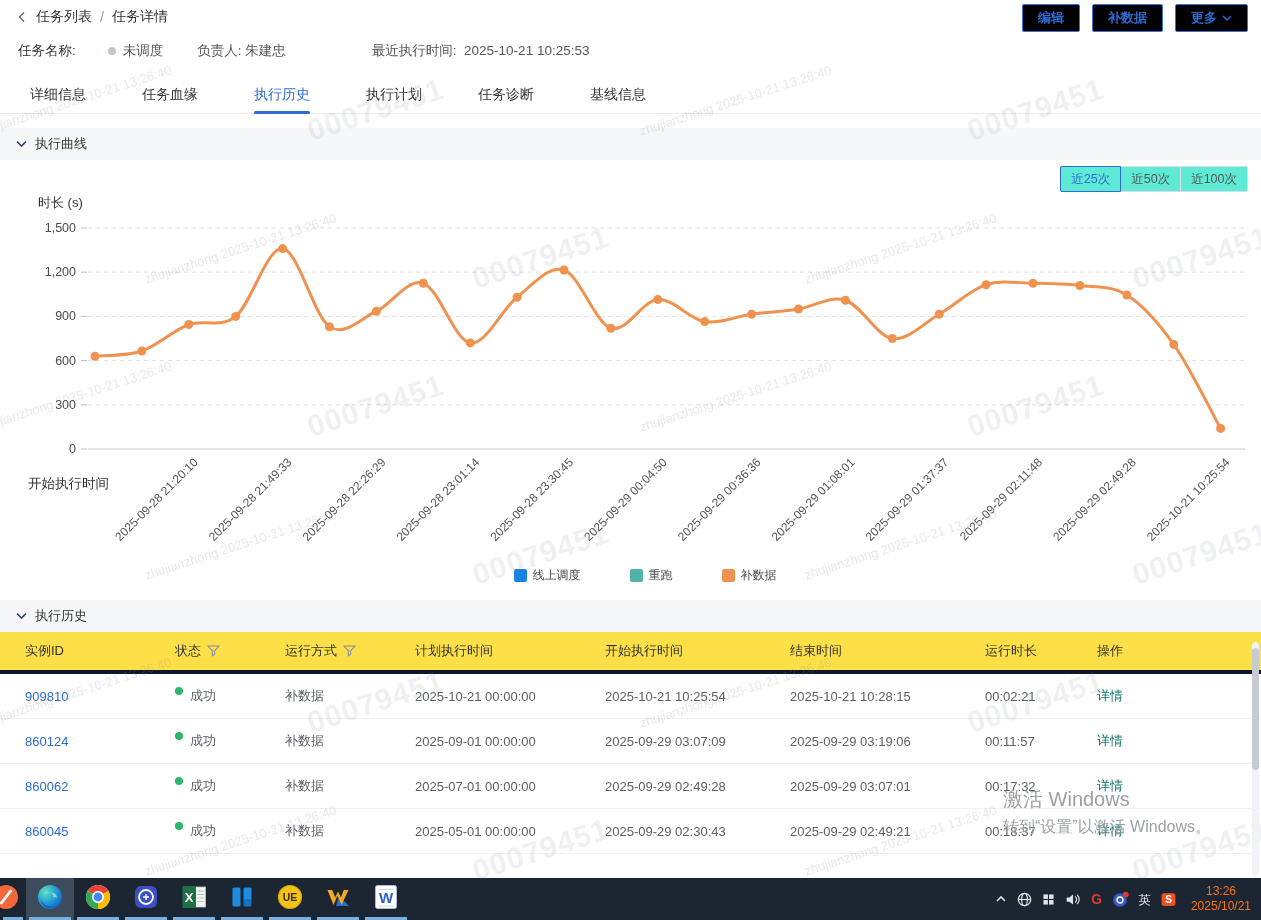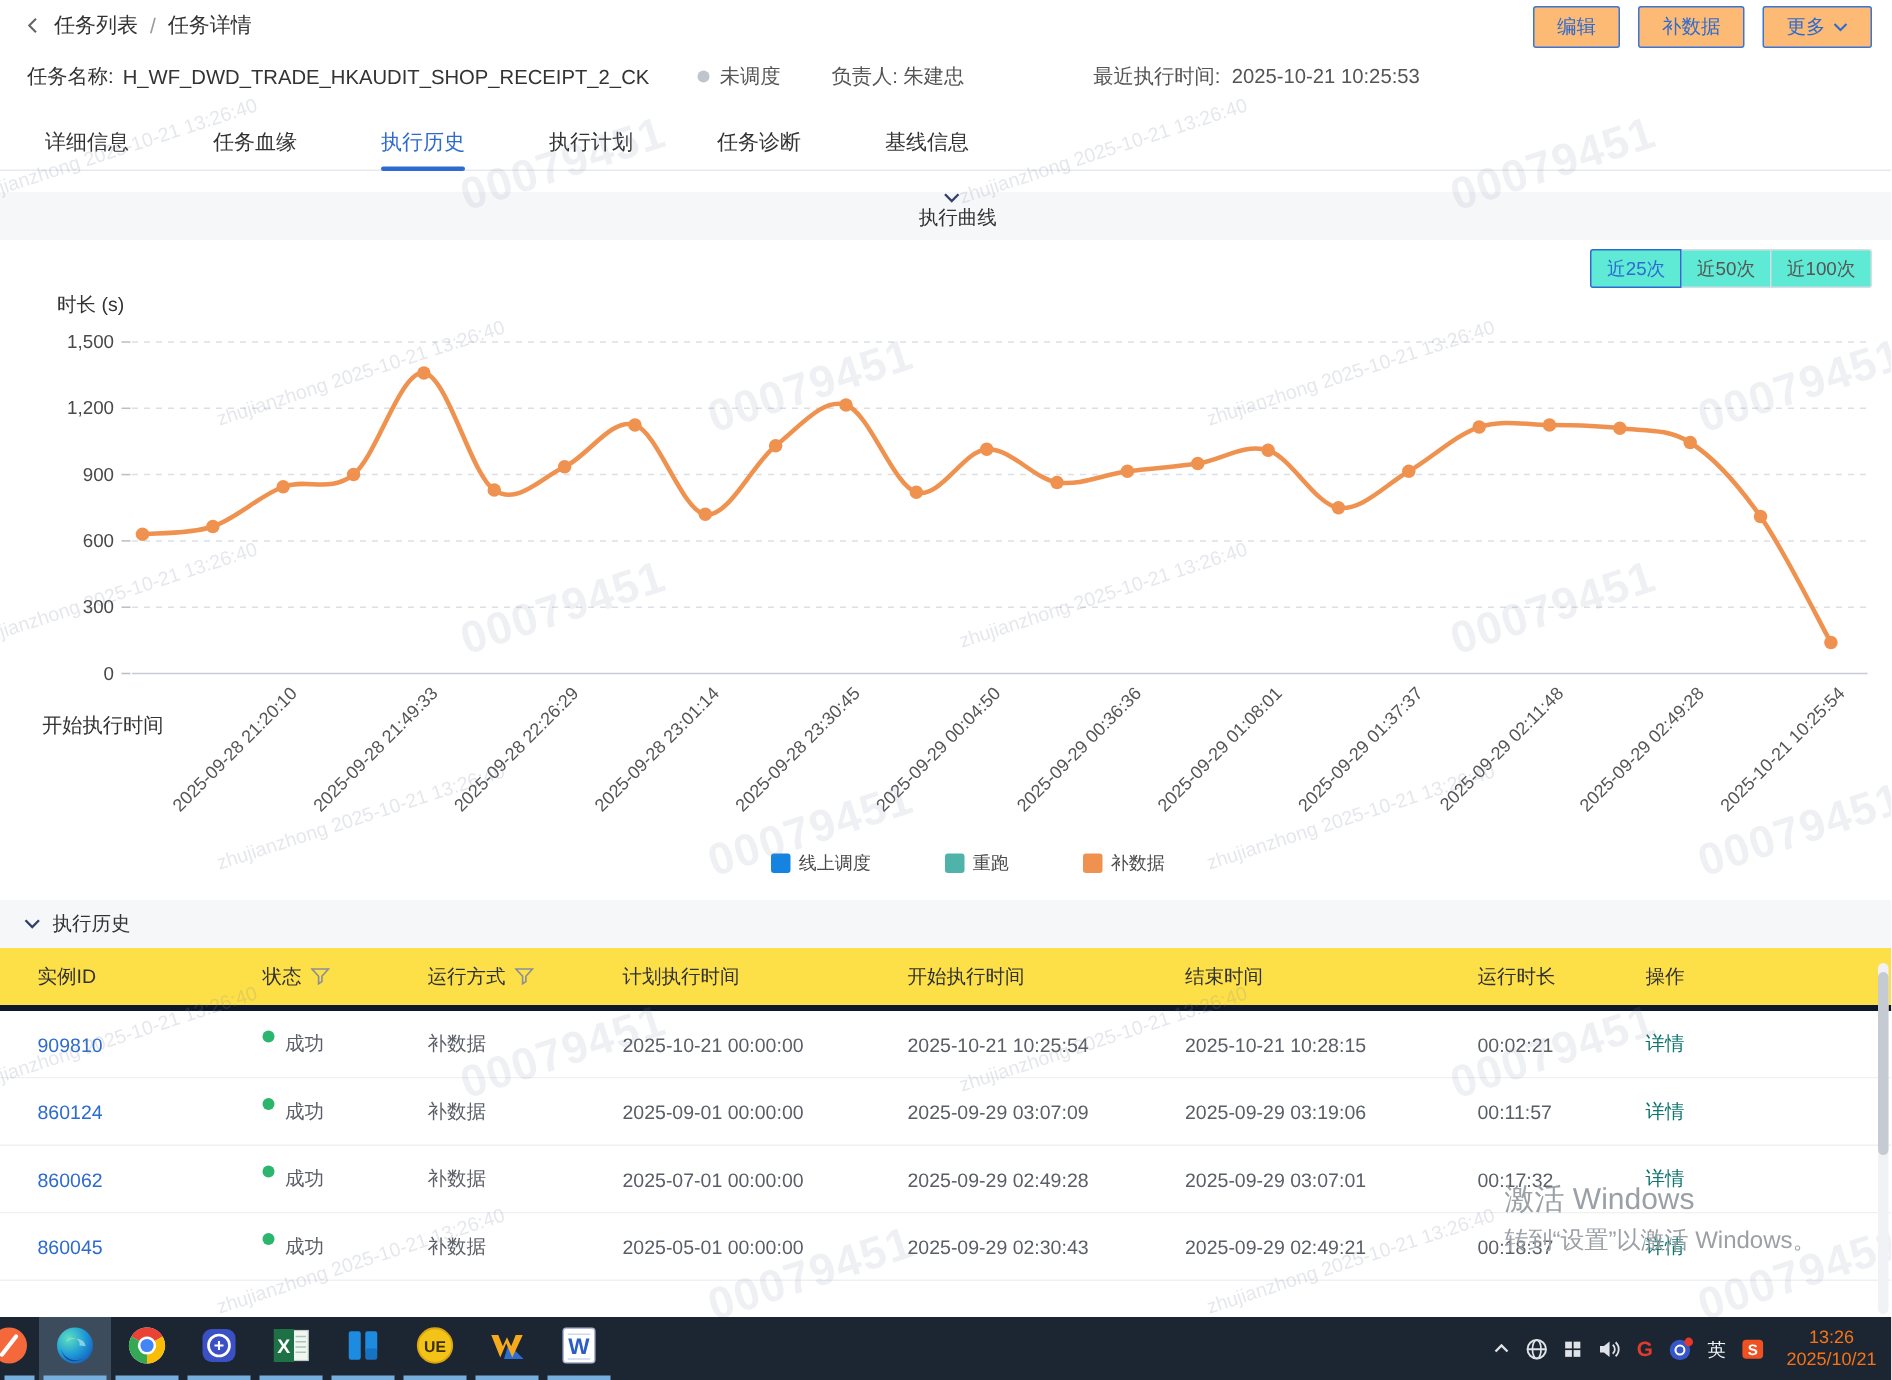--- a/index.html
+++ b/index.html
@@ -13,41 +13,41 @@
   .wm.small { font-size:13px; color:rgba(125,136,160,0.20); }
   .wm.big   { font-size:30px; font-weight:bold; color:rgba(125,136,160,0.13); letter-spacing:1px; }
 
   
   .topbar { position:absolute; top:0; left:0; right:0; height:34px; }
   .breadcrumb { position:absolute; left:16px; top:8px; display:flex; align-items:center; font-size:14px; color:#333; }
   .breadcrumb .back { display:flex; align-items:center; margin-right:8px; cursor:pointer; }
   .breadcrumb .sep { margin:0 8px; color:#999; }
   .breadcrumb .crumb { cursor:pointer; }
   .actions { position:absolute; right:13px; top:4px; display:flex; gap:12px; }
-  .btn { height:28px; padding:0 15px; background:#fdba74; border:1px solid #3b74d6; border-radius:2px;
-         color:#2e6bd0; font-size:13px; display:flex; align-items:center; gap:5px; cursor:pointer; }
+  .btn { height:28px; padding:0 15px; background:#000000; border:1px solid #3b74d6; border-radius:2px;
+         color:#2e6bd0; font-size:13px; display:flex; align-items:center; gap:5px; cursor:pointer;font-weight:bold; }
 
   
   .task-row { position:absolute; top:42px; left:18px; right:14px; display:flex; align-items:center; font-size:13.5px; color:#333; }
   .dot { display:inline-block; width:8px; height:8px; border-radius:50%; margin-right:7px; }
   .task-status { margin-left:32px; display:flex; align-items:center; color:#555; }
   .task-owner { margin-left:34px; color:#555; }
   .task-last  { margin-left:86px; color:#555; }
   .task-name  { margin-left:6px; }
 
   
   .tabs { position:absolute; top:78px; left:0; right:0; height:36px; border-bottom:1px solid #e6e9ef; display:flex; padding-left:30px; }
   .tab { position:relative; margin-right:56px; font-size:14px; color:#333; line-height:33px; cursor:pointer; }
   .tab.active { color:#2e6bd0; }
   .tab.active::after { content:""; position:absolute; left:0; right:0; bottom:-1px; height:3px; background:#2e6bd0; border-radius:2px; }
 
   
   .sec-head { position:absolute; left:0; right:0; height:32px; background:#f6f7f9; display:flex; align-items:center; padding-left:16px; font-size:13px; color:#333; }
   .sec-head .chev { margin-right:8px; display:flex; cursor:pointer; }
-  #sec-curve { top:128px;flex-direction:column; }
+  #sec-curve { top:128px; }
   #sec-history { top:600px; }
 
   
   .range-group { position:absolute; top:166px; right:13px; display:flex; z-index:3; }
   .rbtn { height:26px; padding:0 10px; background:#5eead4; border:1px solid #d8dce3; color:#555; font-size:12.5px; margin-left:-1px; cursor:pointer; display:flex; align-items:center; }
   .rbtn:first-child { border-radius:2px 0 0 2px; }
   .rbtn:last-child { border-radius:0 2px 2px 0; }
   .rbtn.active { color:#2e6bd0; border-color:#2e6bd0; position:relative; z-index:1; }
   #chart-wrap { position:absolute; top:160px; left:0; width:1261px; height:408px; }
   .legend { position:absolute; top:567px; left:0; right:0; display:flex; justify-content:center; gap:20px; align-items:center; }
@@ -142,21 +142,20 @@
           <span>更多</span>
         <svg width="10" height="8" viewBox="0 0 10 8">
             <path d="M1 2 L5 6 L9 2" stroke="#2e6bd0" stroke-width="1.4" fill="none"></path>
           </svg>
       </button>
     </div>
   </div>
 
   <div class="task-row">
     <span>任务名称:</span>
-    <span class="task-name">H_WF_DWD_TRADE_HKAUDIT_SHOP_RECEIPT_2_CK</span>
     <span class="task-status">
       <span class="dot" id="task-status-dot" style="background: rgb(192, 196, 204);"></span>
       <span>未调度</span>
     </span>
     <span class="task-owner">
       <span>负责人:</span> <span>朱建忠</span>
     </span>
     <span class="task-last">
       <span>最近执行时间:</span>&nbsp;&nbsp;<span>2025-10-21 10:25:53</span>
     </span>

